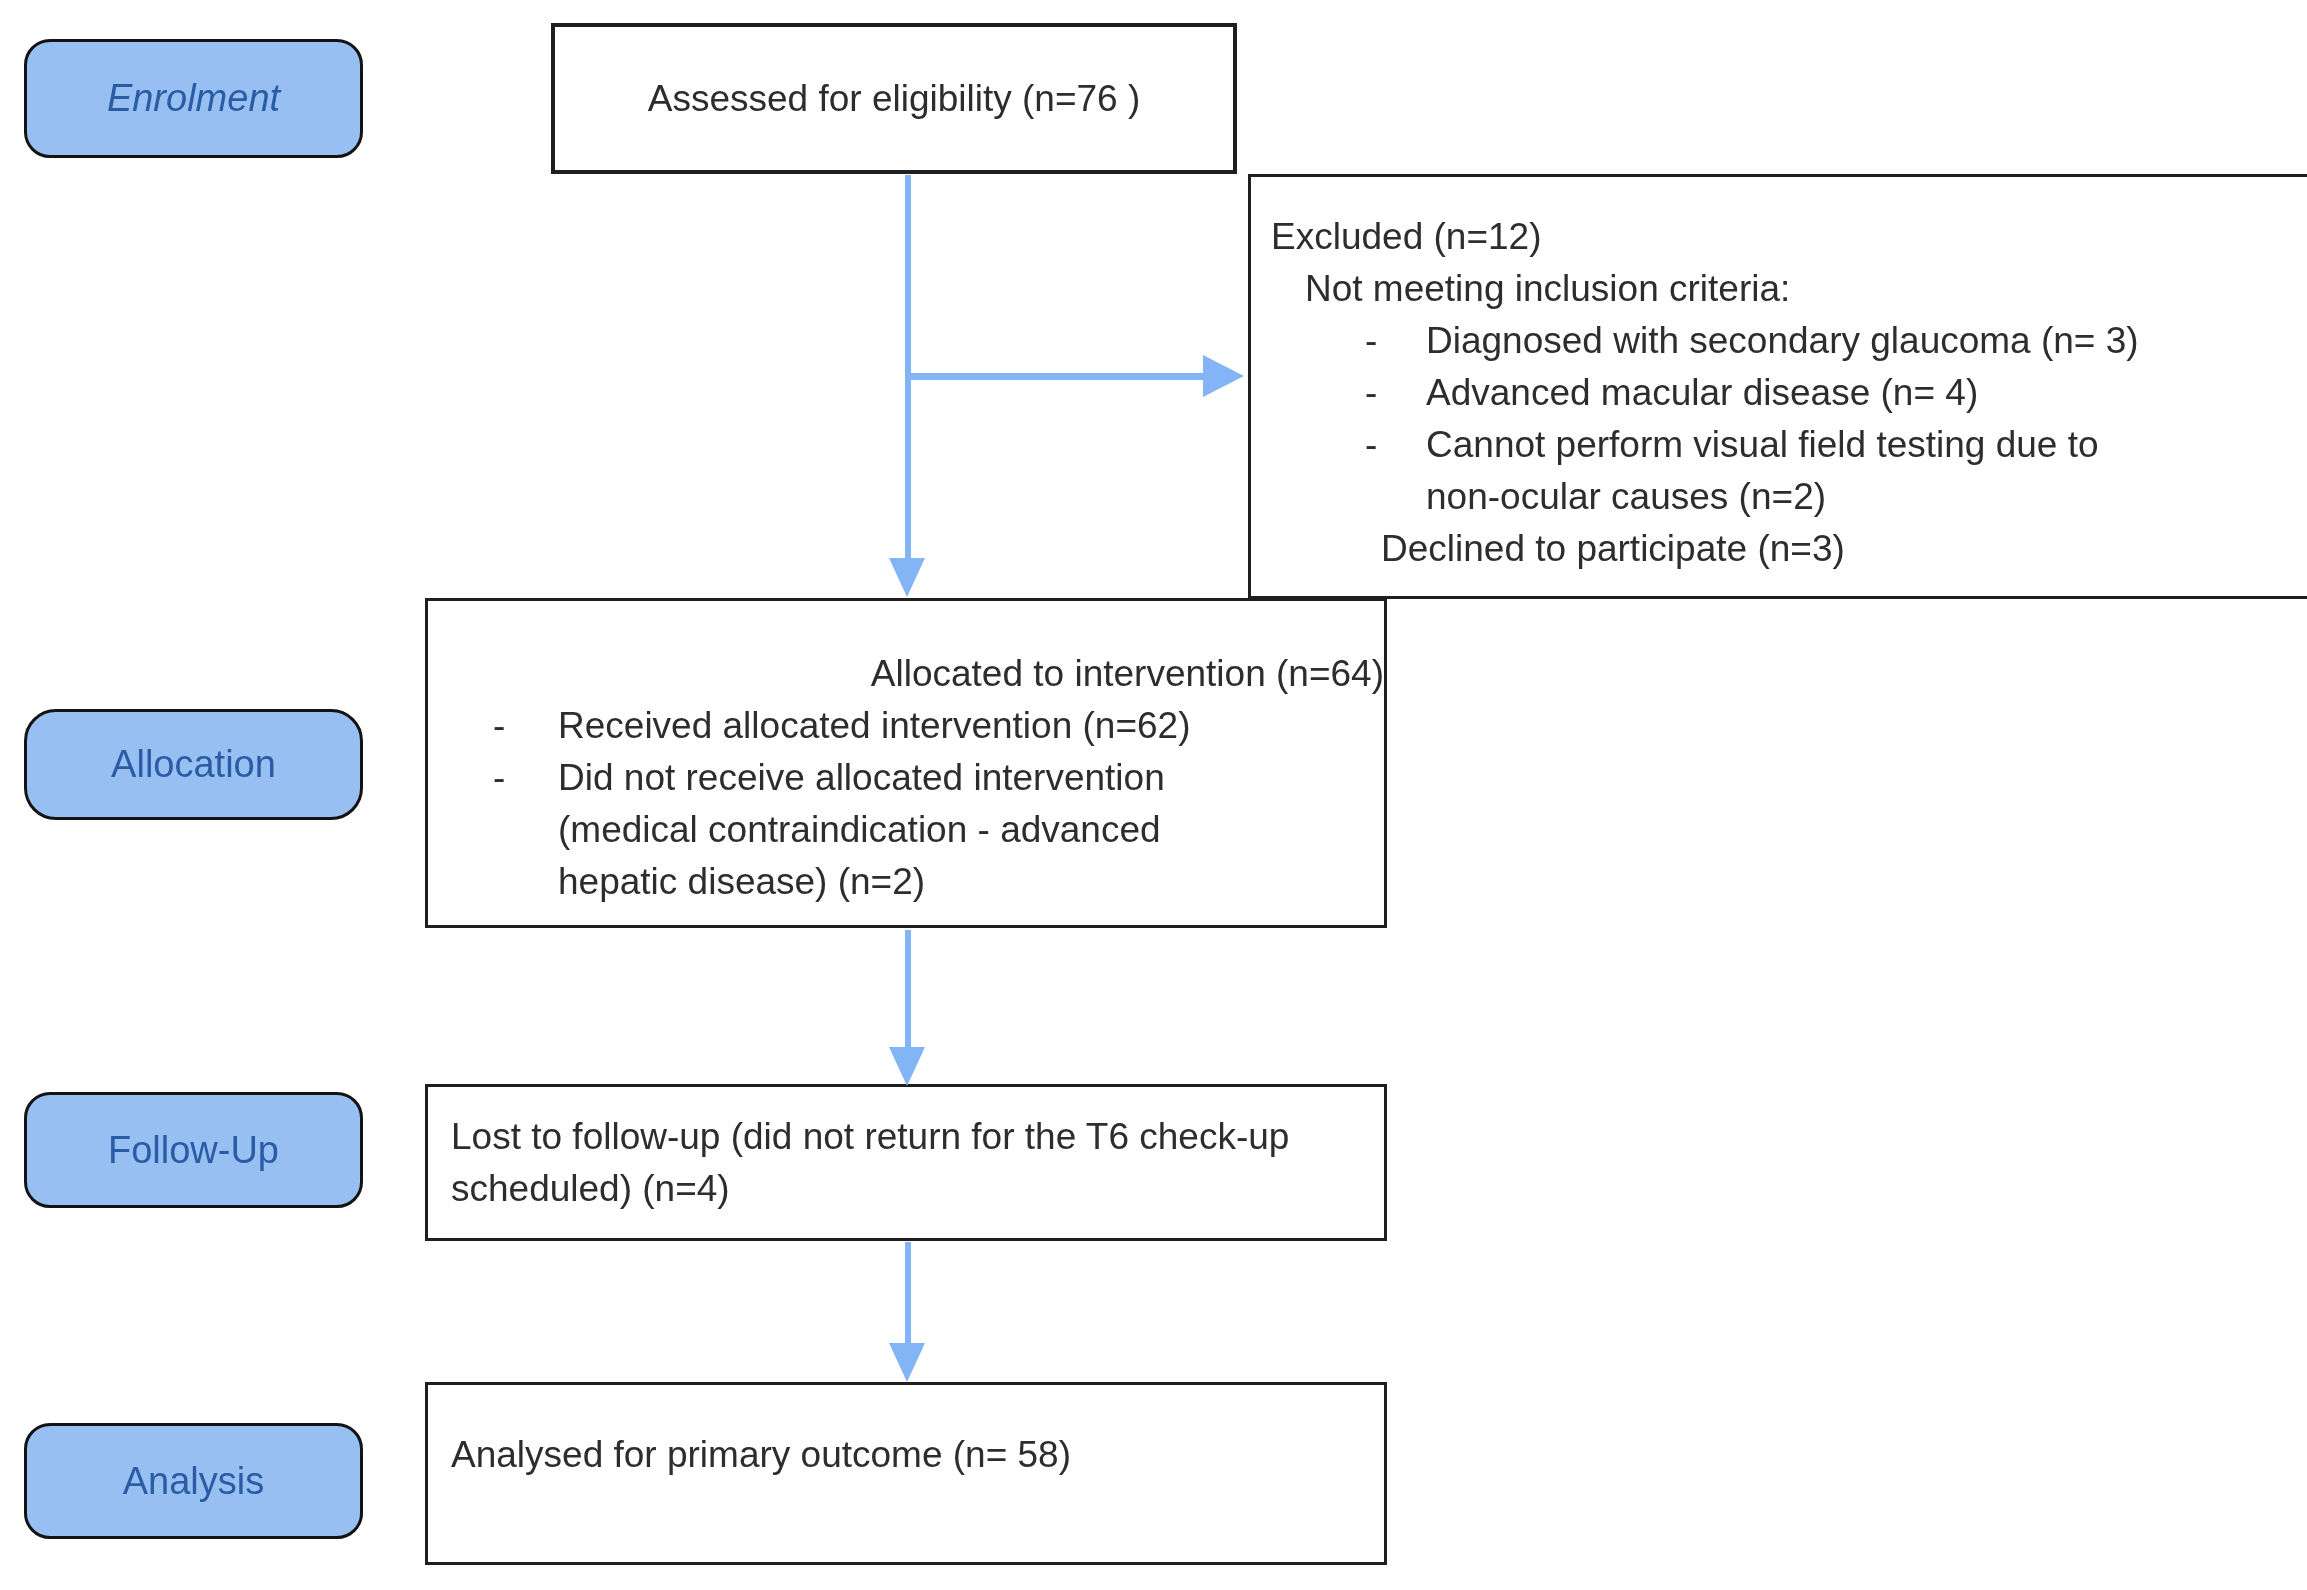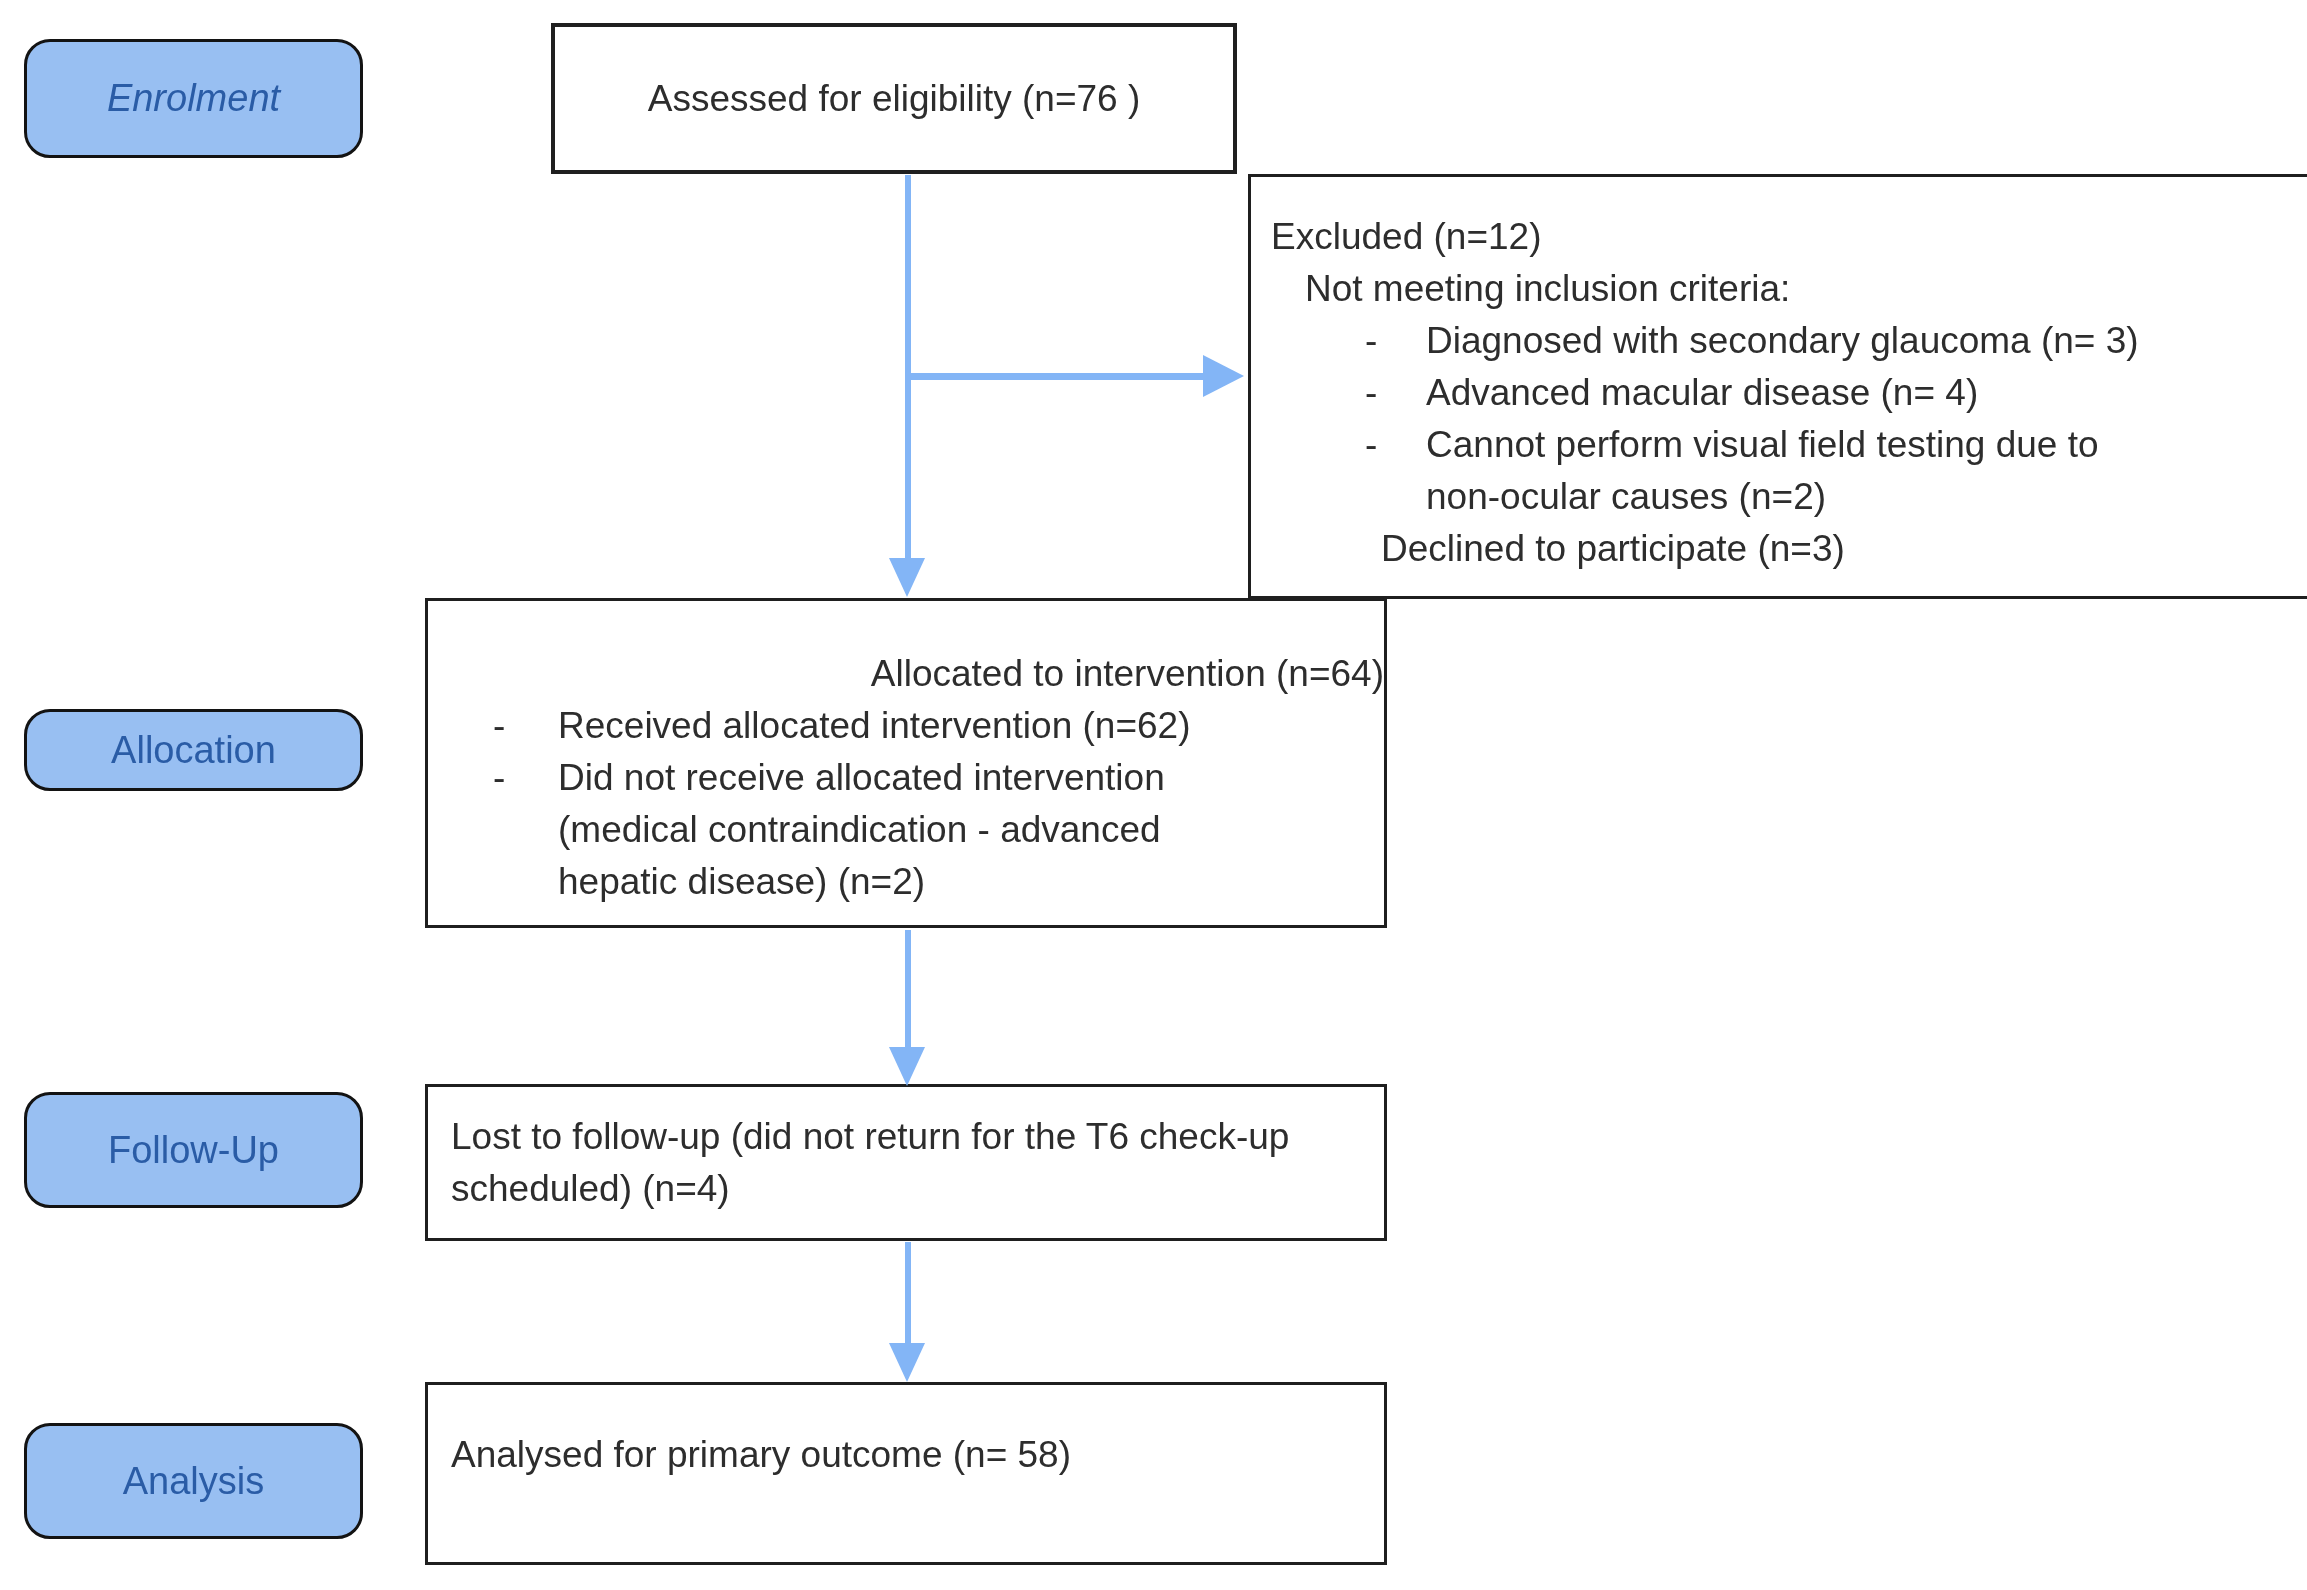--- a/index.html
+++ b/index.html
@@ -17,21 +17,21 @@
   .stage{
     position:absolute;left:24px;width:339px;
     background:var(--stage-fill,#98BFF2);
     border:3.2px solid #131313;
     border-radius:26px;
     display:flex;align-items:center;justify-content:center;
     font-size:38px;
     color:var(--stage-text,#2A5CA6);
   }
   .stage-enrolment{top:39px;height:119px;font-style:italic;}
-  .stage-allocation{top:709px;height:82px;}
+  .stage-allocation{top:709px;height:111px;border-radius:32px;}
   .stage-followup{top:1092px;height:116px;}
   .stage-analysis{top:1423px;height:116px;}
 
   
   .box{
     position:absolute;
     background:#ffffff;
     border:3.2px solid var(--box-border,#1f1f1f);
     font-size:37px;line-height:52px;
   }

